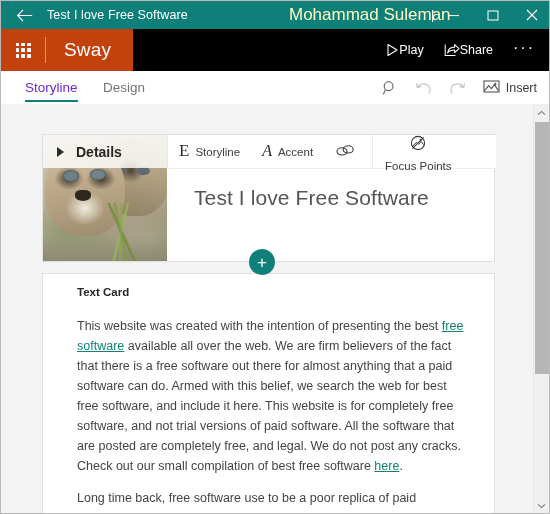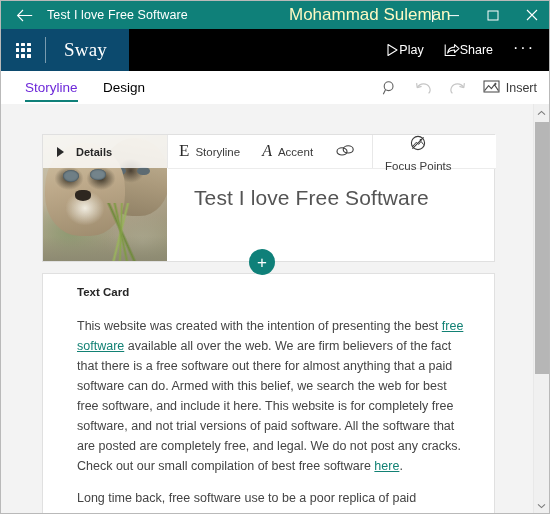--- a/index.html
+++ b/index.html
@@ -64,22 +64,21 @@
 
   
   .cmdbar {
     position: absolute; left: 0; top: 28px;
     width: 550px; height: 42px;
     background: #000000;
     display: flex; align-items: center;
   }
   .cmd-left {
     height: 42px; display: flex; align-items: center;
-    background: #0c4a6e;
-    font-family: Liberation Serif, serif;
+    background: #c2410c;
   }
   .waffle {
     width: 44px; height: 42px;
     display: flex; align-items: center; justify-content: center;
   }
   .waffle-grid {
     width: 15px; height: 15px;
     display: grid;
     grid-template-columns: repeat(3, 1fr);
     grid-template-rows: repeat(3, 1fr);
@@ -118,21 +117,21 @@
   .tab {
     position: absolute; top: 0; height: 33px;
     display: flex; align-items: center;
     font-size: 13.5px;
   }
   .tab-storyline { left: 24px; color: #6d28d9; }
   .tab-storyline .underline {
     position: absolute; left: 0; right: 0; bottom: 2px;
     height: 2px; background: #0f8079;
   }
-  .tab-design { left: 102px; color: #000000; }
+  .tab-design { left: 102px; color: #737373; }
 
   .tabs-right {
     position: absolute; right: 8px; top: 0;
     height: 33px; display: flex; align-items: center;
   }
   .tr-btn {
     width: 34px; height: 33px;
     display: flex; align-items: center; justify-content: center;
     color: #5f5f5f;
   }
@@ -167,21 +166,21 @@
     position: absolute; left: 0; top: 0; width: 453px; height: 33px;
     display: flex; align-items: stretch;
     z-index: 4;
   }
   .ct-details {
     width: 125px; height: 33px;
     background: rgba(255,255,255,.80);
     display: flex; align-items: center; gap: 12px;
     padding-left: 14px; box-sizing: border-box;
     border-right: 1px solid #e8e8e8;
-    font-size: 11px; font-weight: bold; color: #262626;
+    font-size: 14px; font-weight: bold; color: #262626;
   }
   .ct-arrow {
     width: 0; height: 0;
     border-left: 7px solid #2a2a2a;
     border-top: 5px solid transparent;
     border-bottom: 5px solid transparent;
   }
   .ct-tools {
     flex: 1; height: 33px; background: #ffffff;
     display: flex; align-items: center;

